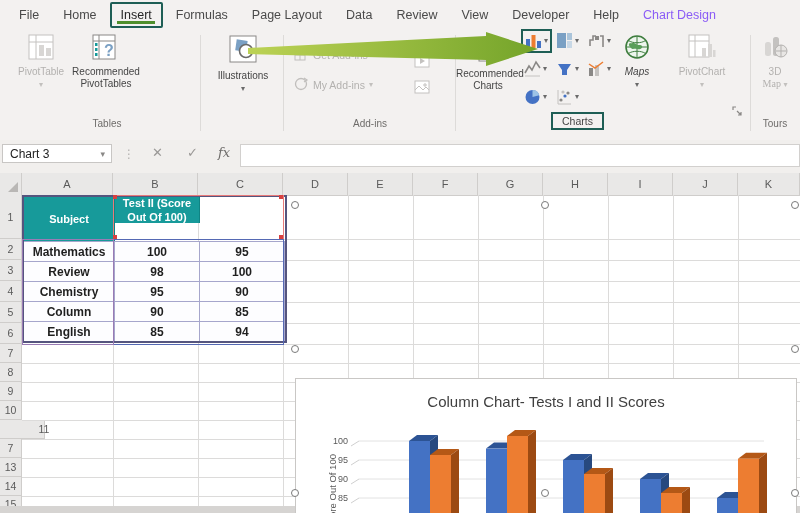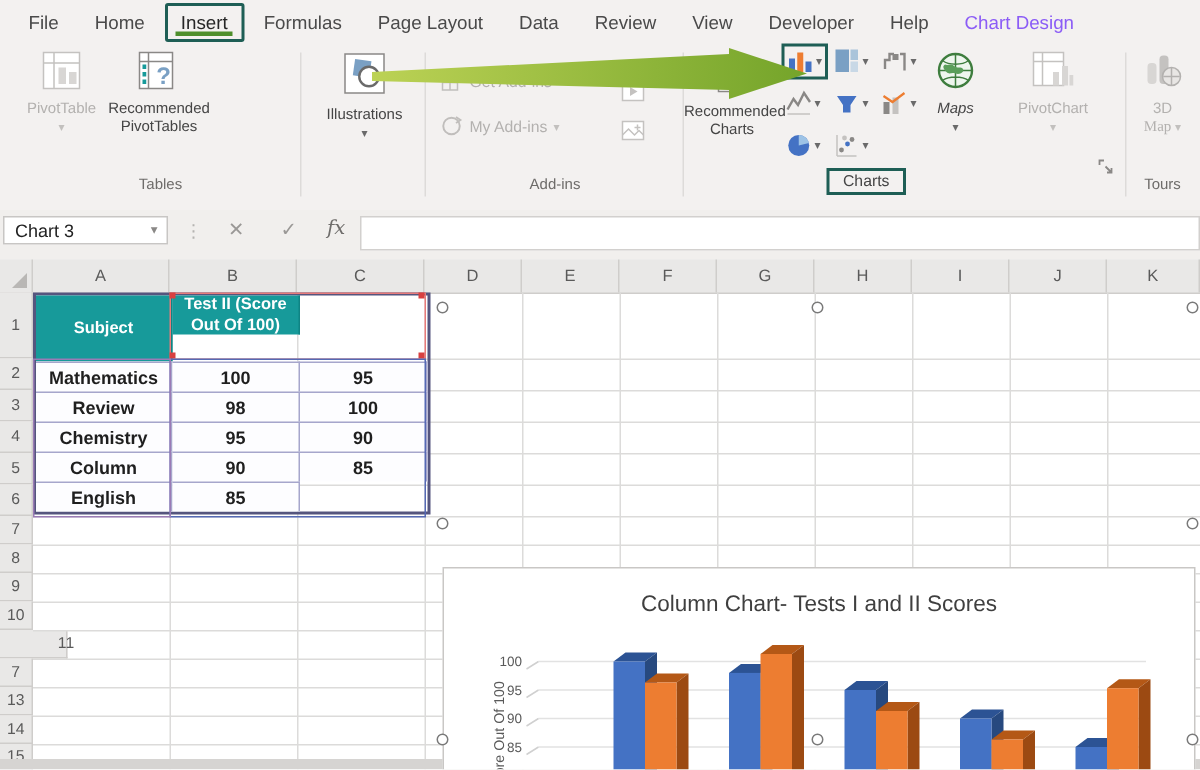--- a/index.html
+++ b/index.html
@@ -399,20 +399,21 @@
           <div class="t-cell t-data" style="width: 85px; height: 20px;">90</div>
         </div>
         <div class="t-row">
           <div class="t-cell t-data" style="width: 91px; height: 20px;">Column</div>
           <div class="t-cell t-data" style="width: 85px; height: 20px;">90</div>
           <div class="t-cell t-data" style="width: 85px; height: 20px;">85</div>
         </div>
         <div class="t-row">
           <div class="t-cell t-data" style="width: 91px; height: 20px;">English</div>
           <div class="t-cell t-data" style="width: 85px; height: 20px;">85</div>
+          <div class="t-cell t-data" style="width: 85px; height: 20px;">94</div>
         </div>
       </div>
     <div id="range-red" style="left: 113px; top: 22px; width: 169px; height: 43px;">
         <div class="red-tick" style="left: -1px; top: -1px;"></div>
         <div class="red-tick" style="left: -1px; top: calc(100% - 4px);"></div>
         <div class="red-tick" style="left: calc(100% - 4px); top: -1px;"></div>
         <div class="red-tick" style="left: calc(100% - 4px); top: calc(100% - 4px);"></div>
       </div>
     <div id="range-blue" style="left: 113px; top: 66px; width: 169px; height: 104px;"></div>
     <div id="range-purple" style="left: 22px; top: 66px; width: 90px; height: 104px;"></div>

